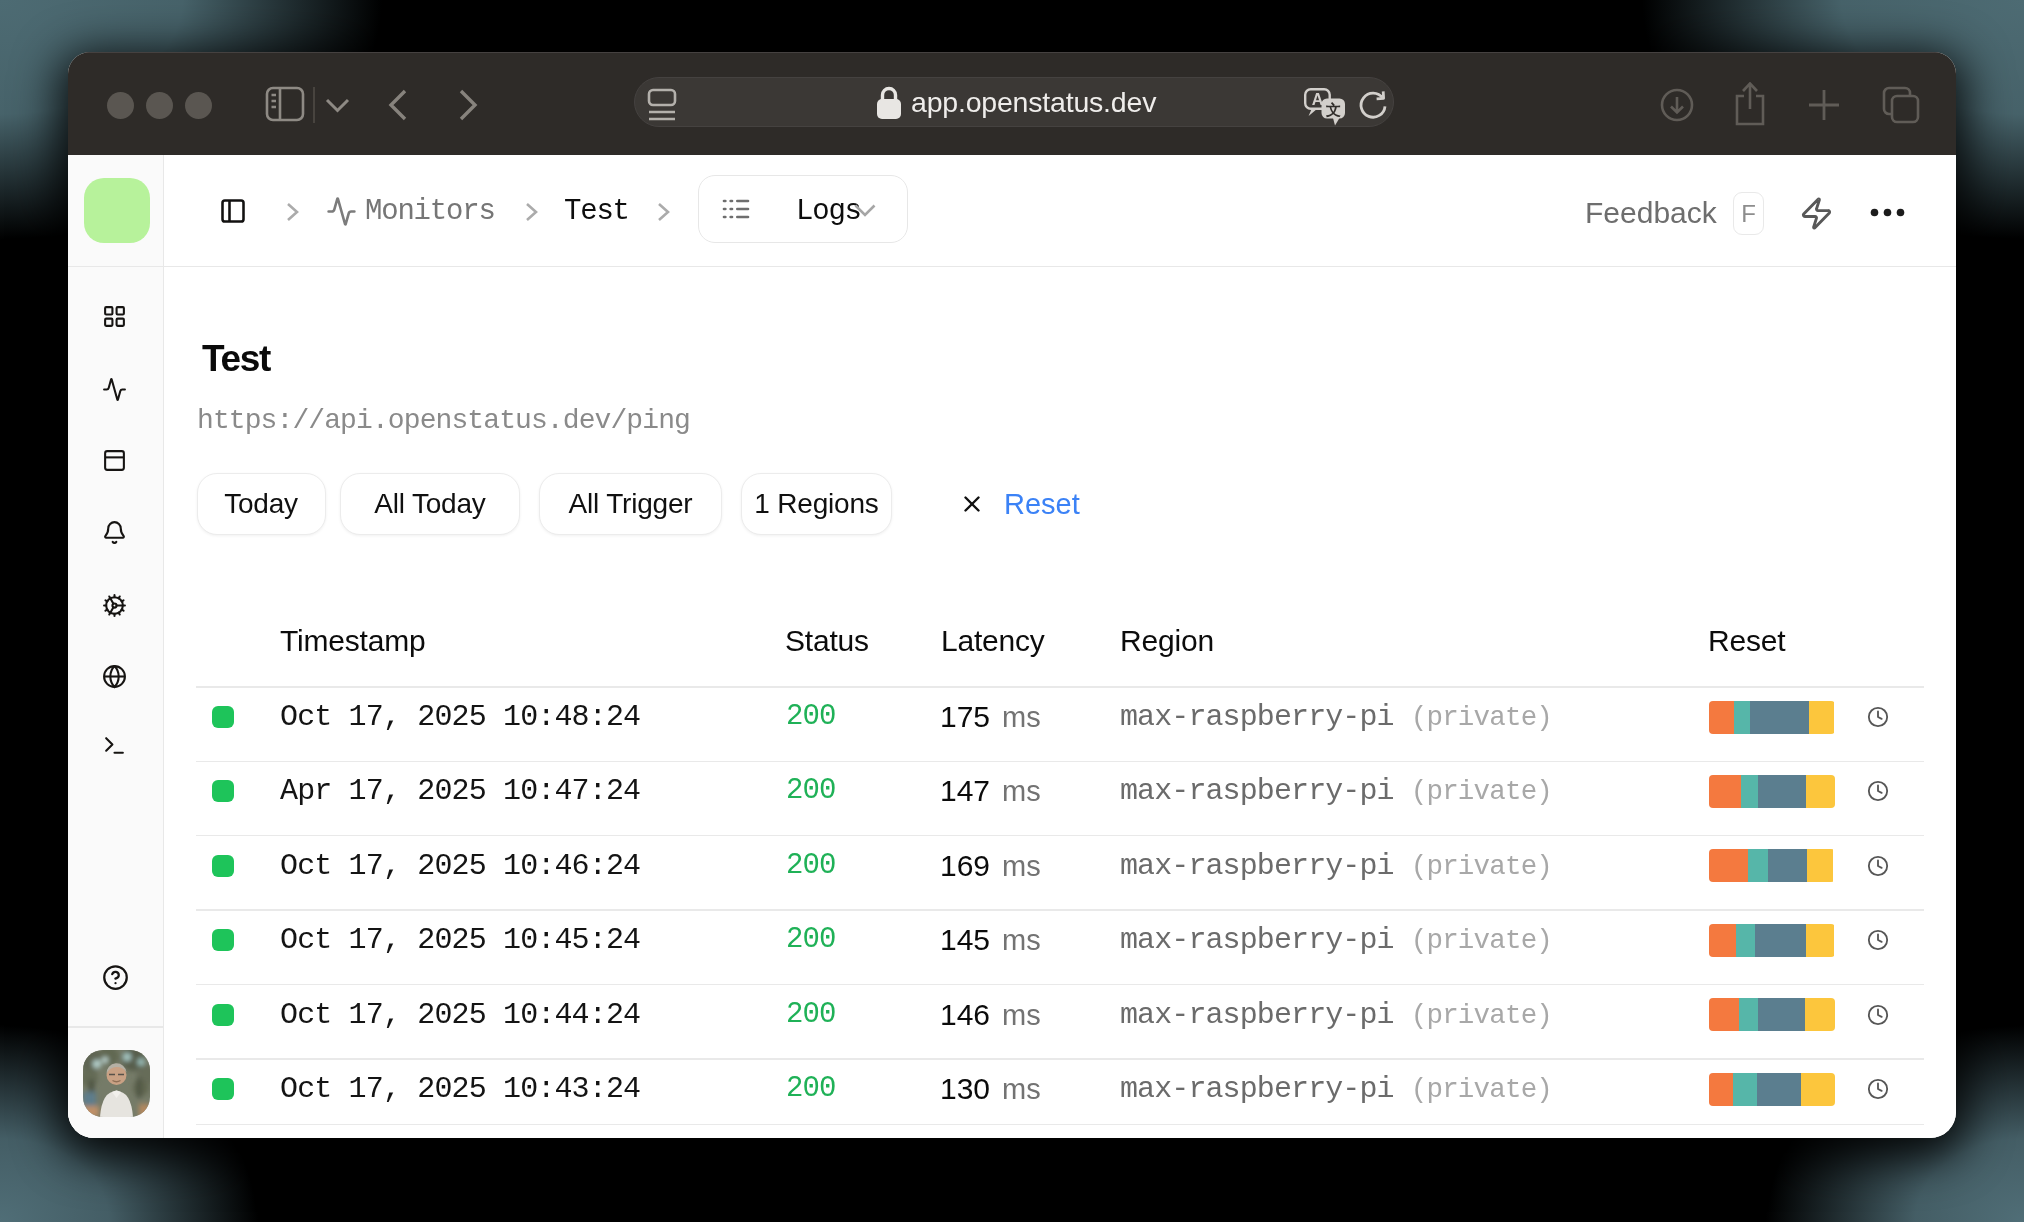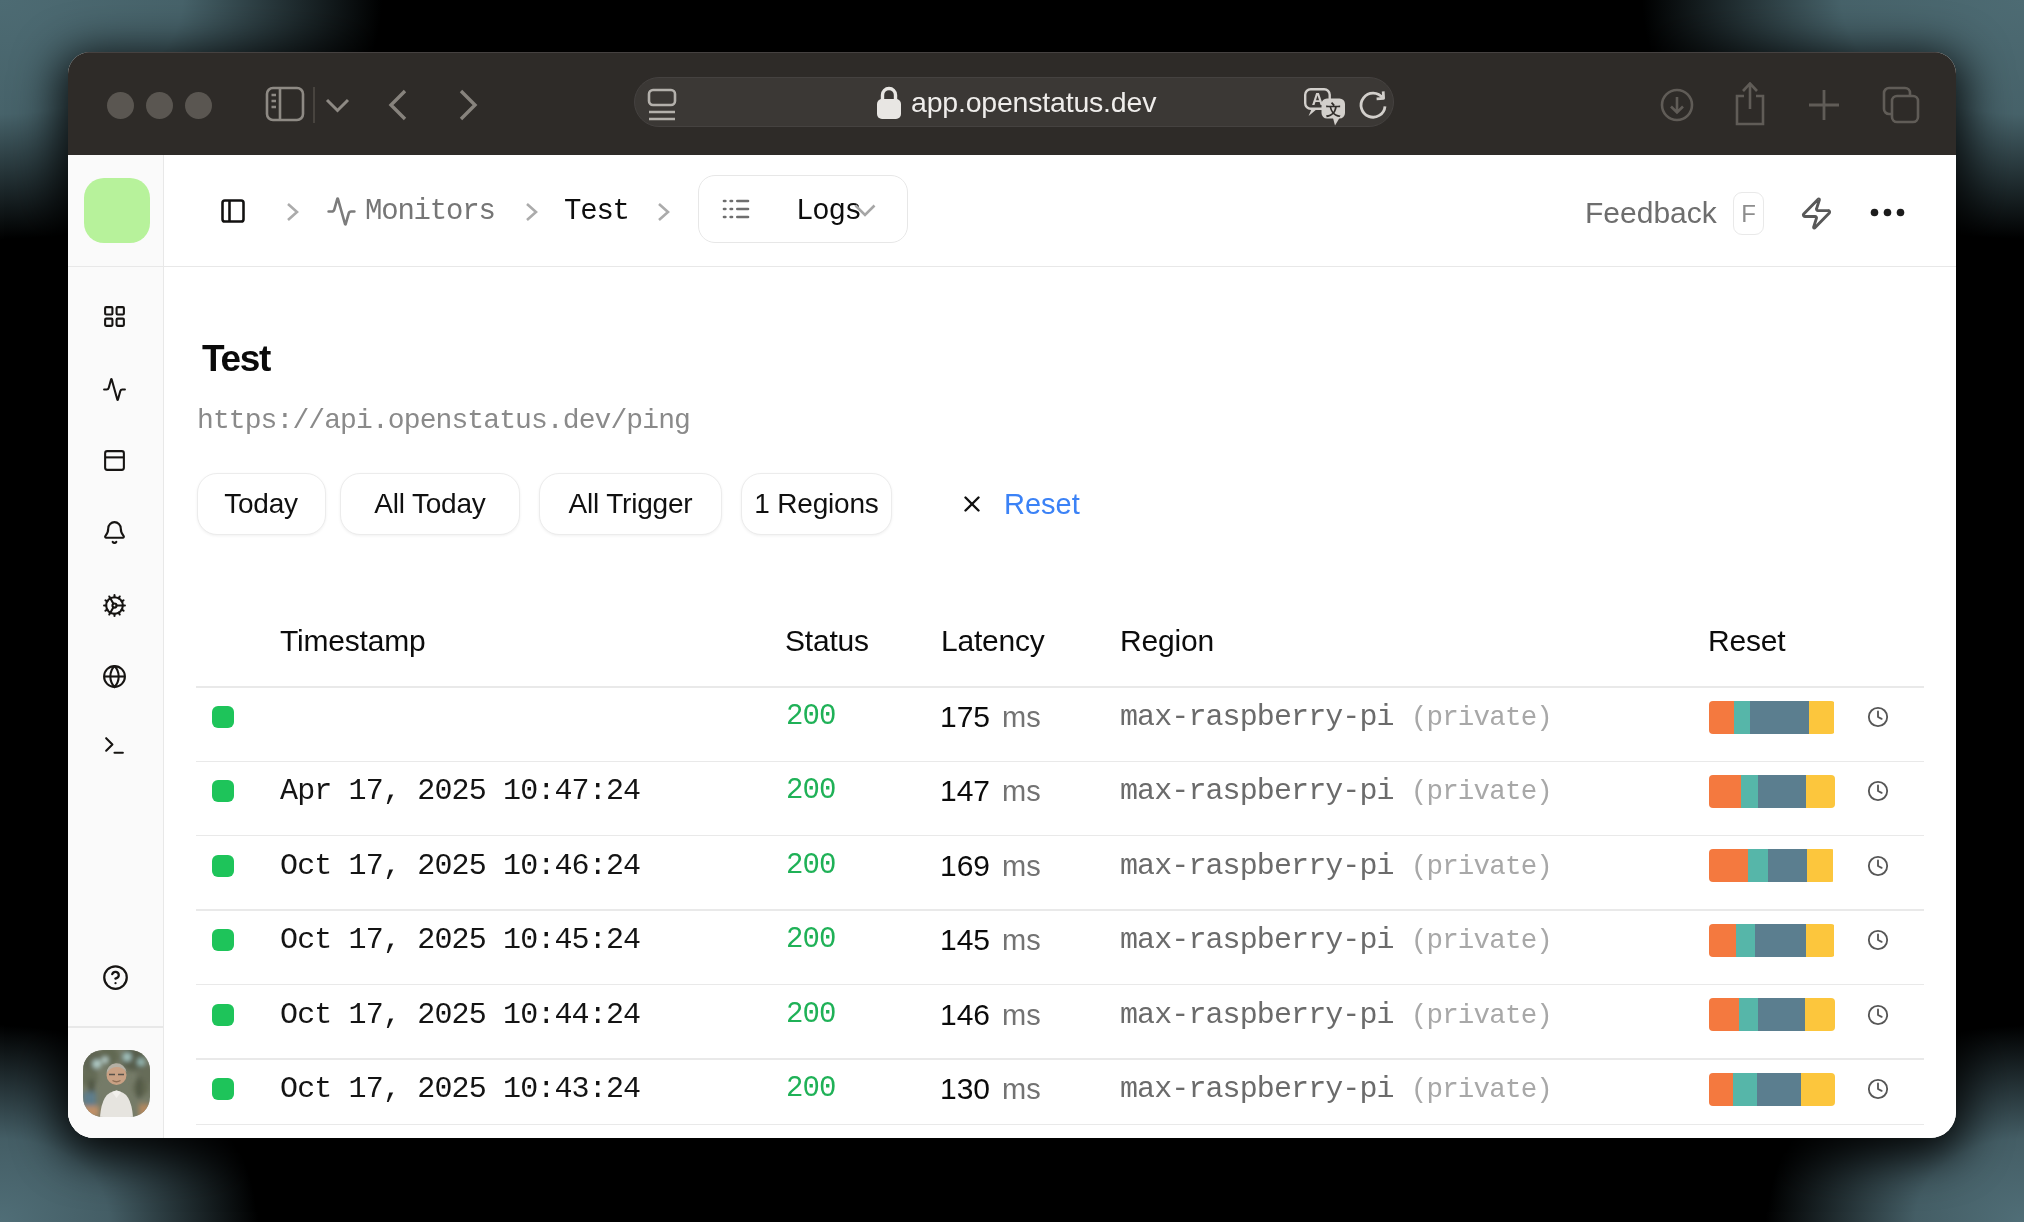--- a/index.html
+++ b/index.html
@@ -237,20 +237,21 @@
   <div class="reset">Reset</div>
 
   <div class="th" style="left:212px;top:572px">Timestamp</div>
   <div class="th" style="left:717px;top:572px">Status</div>
   <div class="th" style="left:873px;top:572px">Latency</div>
   <div class="th" style="left:1052px;top:572px">Region</div>
   <div class="th" style="left:1640px;top:572px">Reset</div>
   <div class="rowline" style="top:634px"></div>
 
   <div class="sq" style="top:654.0px"></div>
+  <div class="ts mono" style="top:648.0px;line-height:34px">Oct 17, 2025 10:48:24</div>
   <div class="st mono" style="top:649.0px;line-height:32px">200</div>
   <div class="lat" style="top:648.0px;line-height:34px">175<span>ms</span></div>
   <div class="reg mono" style="top:648.0px;line-height:34px">max-raspberry-pi <span>(private)</span></div>
   <div class="bar" style="top:648.5px">
       <i class="c1" style="width:24.8px"></i>
       <i class="c2" style="width:16.3px"></i>
       <i class="c3" style="width:58.6px"></i>
       <i class="c4" style="width:25.6px"></i>
     </div>
   <svg class="abs" style="left:1799px;top:654.0px" width="22" height="22" viewBox="0 0 24 24" fill="none" stroke="#565656" stroke-width="2" stroke-linecap="round" stroke-linejoin="round">

